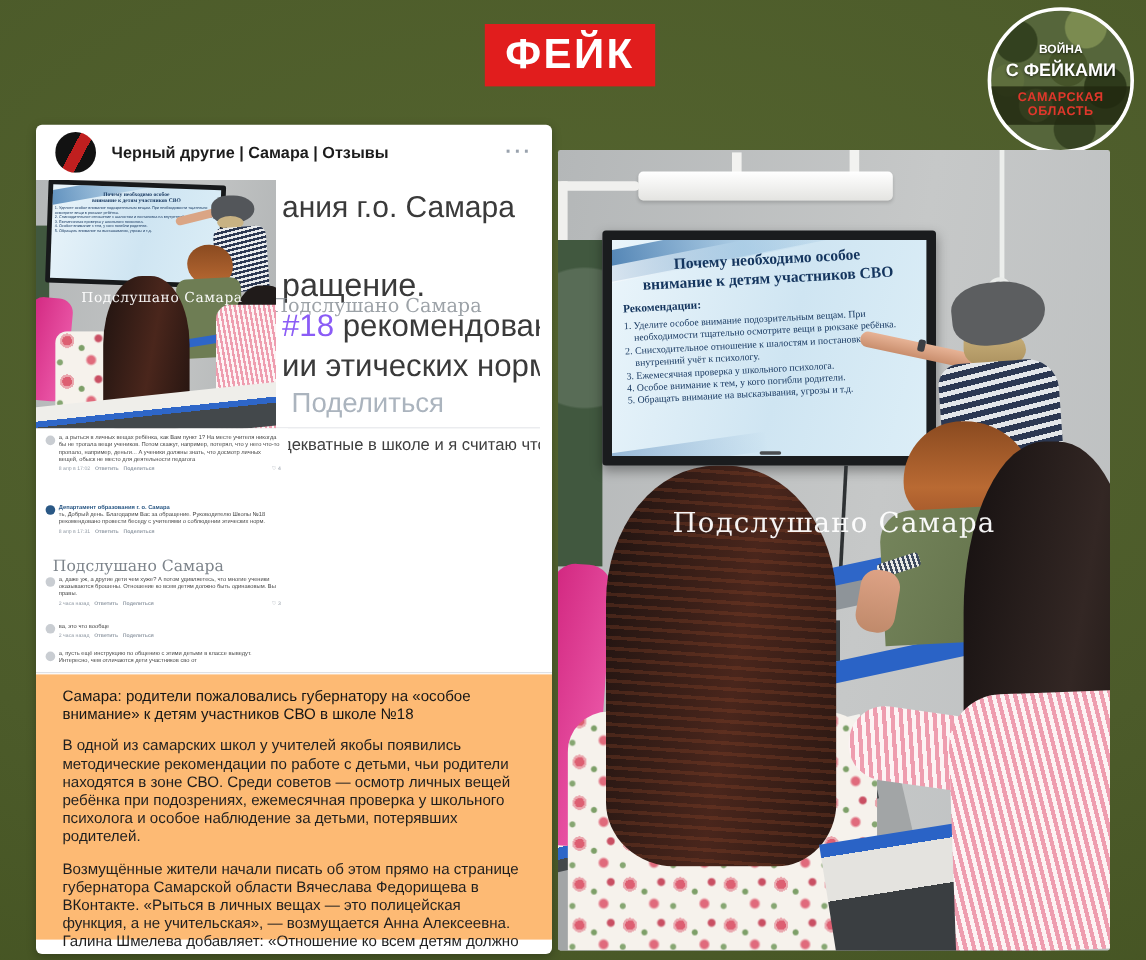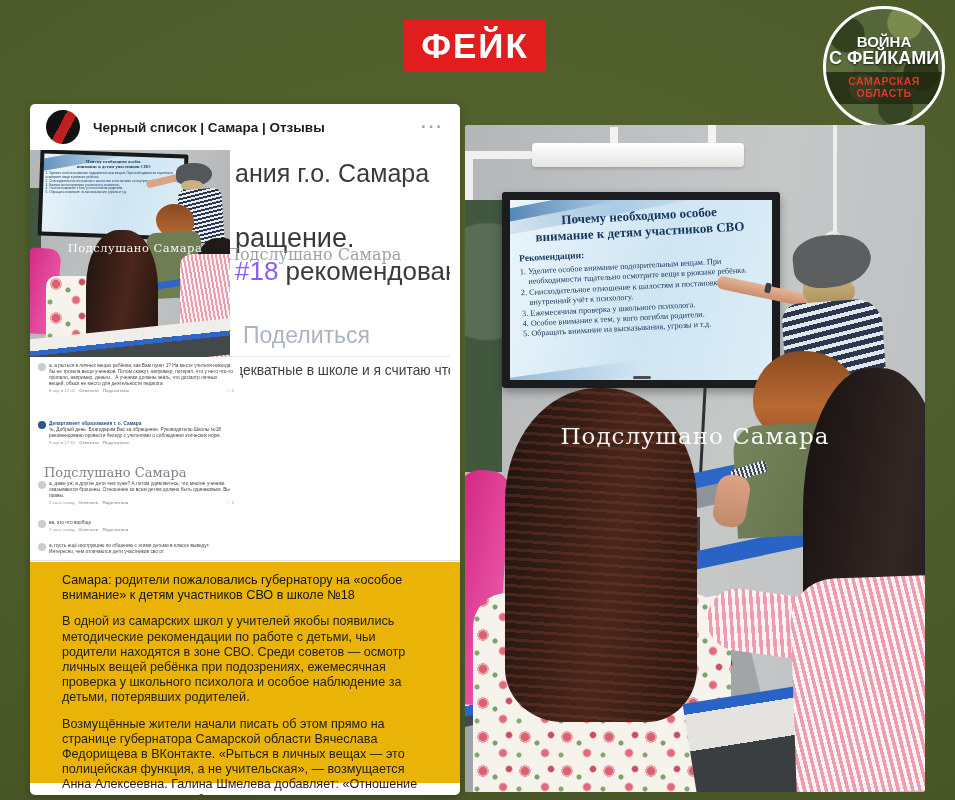--- a/index.html
+++ b/index.html
@@ -21,22 +21,22 @@
     border:3px solid #fff; overflow:hidden; background-color:#56663b;
     background-image:
       radial-gradient(circle at 18% 22%, #33411f 0 13%, transparent 14%),
       radial-gradient(circle at 68% 12%, #7b8b50 0 13%, transparent 14%),
       radial-gradient(circle at 82% 55%, #2e3a1b 0 15%, transparent 16%),
       radial-gradient(circle at 32% 68%, #8a9a5f 0 12%, transparent 13%),
       radial-gradient(circle at 55% 40%, #46542a 0 17%, transparent 18%),
       radial-gradient(circle at 12% 50%, #5e6e3d 0 11%, transparent 12%),
       radial-gradient(circle at 60% 85%, #374423 0 14%, transparent 15%);
     display:flex; flex-direction:column; align-items:center; }
-  .badge .b1 { margin-top:24px; color:#fff; font-weight:bold; font-size:15px; line-height:17px; text-shadow:0 1px 2px rgba(0,0,0,.6); }
-  .badge .b2 { color:#fff; font-weight:bold; font-size:18px; line-height:17px; text-shadow:0 1px 2px rgba(0,0,0,.6); }
+  .badge .b1 { margin-top:24px; color:#fff; font-weight:bold; font-size:10px; line-height:17px; text-shadow:0 1px 2px rgba(0,0,0,.6); }
+  .badge .b2 { color:#fff; font-weight:bold; font-size:15px; line-height:17px; text-shadow:0 1px 2px rgba(0,0,0,.6); }
   .badge .band { margin-top:5px; width:100%; background:rgba(33,40,16,.82); padding:3px 0 5px;
     text-align:center; color:#e0372b; font-weight:bold; font-size:10.5px; line-height:12px; letter-spacing:.5px; }
 
   
   .card { left:30px; top:104px; width:430px; height:691px; background:#fff; border-radius:5px; overflow:hidden;
     box-shadow:0 2px 8px rgba(0,0,0,.25); }
   .card-head { height:46px; display:flex; align-items:center; padding:0 16px; }
   .avatar { width:34px; height:34px; border-radius:50%; background:#121212;
     background-image:linear-gradient(118deg, transparent 42%, #c01f1f 42%, #c01f1f 64%, transparent 64%); flex:0 0 auto; }
   .community { margin-left:13px; font-size:13.5px; font-weight:bold; color:#1c1c1c; }
@@ -107,21 +107,21 @@
   .cav.gov { background:#2a5885; }
   .cbody { flex:1; }
   .cauthor { color:#2a5885; font-weight:bold; font-size:4.8px; line-height:6px; }
   .ctext { color:#454545; font-size:4.8px; line-height:6px; }
   .cmeta { margin-top:1px; color:#959ea8; font-size:4.3px; display:flex; gap:4px; }
   .cmeta .act { font-weight:bold; cursor:pointer; }
   .clikes { margin-left:auto; color:#959ea8; }
   .c-wm { position:absolute; left:14px; top:108px; font-family:"DejaVu Serif", serif; font-size:13px; color:#7d848b; white-space:nowrap; }
 
   
-  .post { position:absolute; left:0; top:458px; width:430px; bottom:12px; padding:11px 32px 0; background:#eab308; }
+  .post { position:absolute; left:0; top:458px; width:430px; bottom:12px; padding:11px 22px 0; background:#fdba74; }
   .post .pt { font-size:12.6px; line-height:15.2px; color:#161616; font-weight:500; }
   .post .pb { margin-top:11px; font-size:12.6px; line-height:15.2px; color:#1f1f1f; }
 
   
   .photo { left:465px; top:125px; width:460px; height:667px; overflow:hidden; border-radius:2px;
     background:linear-gradient(100deg,#b4b7b8 0%, #c6c8c8 55%, #bcbfc0 100%); }
   .p-post1 { left:145px; top:2px; width:8px; height:20px; background:#f2f2f0; }
   .p-post2 { left:243px; top:0; width:8px; height:22px; background:#f2f2f0; }
   .p-housing { left:67px; top:18px; width:212px; height:24px; background:linear-gradient(#ffffff,#e4e4e1); border-radius:4px; box-shadow:0 2px 3px rgba(0,0,0,.15); }
   .p-arm1 { left:0; top:26px; width:68px; height:8px; background:#f0f0ee; border-radius:4px; }
@@ -210,21 +210,21 @@
   <div class="band">
     <div>САМАРСКАЯ</div>
     <div>ОБЛАСТЬ</div>
   </div>
 </div>
 
 <div class="abs card">
 
   <div class="card-head">
     <div class="avatar"></div>
-    <div class="community">Черный список | Самара | Отзывы</div>
+    <div class="community">Черный другие | Самара | Отзывы</div>
     <div class="dots">···</div>
   </div>
 
   <div class="media">
 
     <div class="abs thumb">
       <div class="abs t-board"></div>
       <div class="abs t-tv">
         <div class="t-slide">
           <div class="t-ribbon"></div>
@@ -255,20 +255,21 @@
       <div class="abs t-hair1"></div>
       <div class="abs t-desk"></div>
       <div class="abs t-wm">Подслушано Самара</div>
     </div>
 
     <div class="abs zoomcol">
       <div class="abs z-big z-l1">ания г.о. Самара</div>
       <div class="abs z-big z-l2">ращение.</div>
       <div class="z-wm1">Подслушано Самара</div>
       <div class="abs z-big z-l3"><span class="hash">#18</span><span> рекомендован</span></div>
+      <div class="abs z-big z-l4">ии этических норм</div>
       <div class="z-share">Поделиться</div>
       <div class="z-div"></div>
       <div class="z-cl">
         <div>декватные в школе и я считаю что</div>
       </div>
     </div>
 
     <div class="abs cblock">
 
       <div class="cm" style="top:6px">

